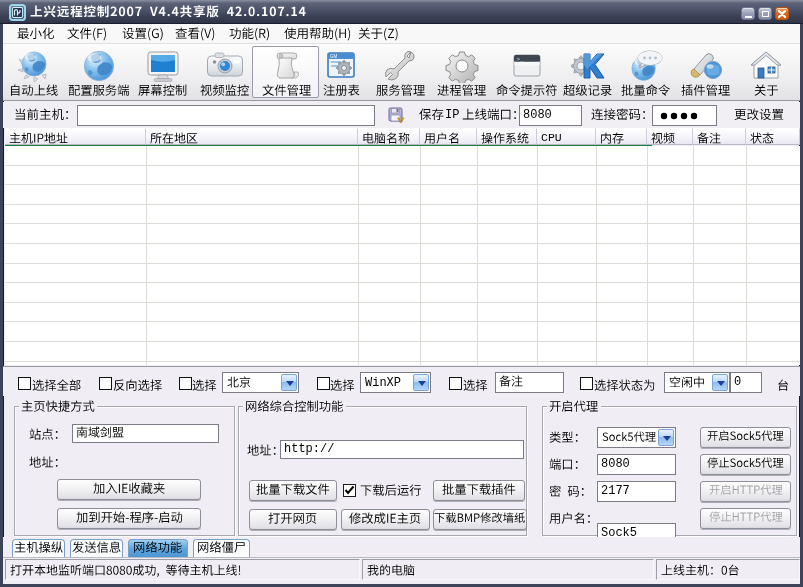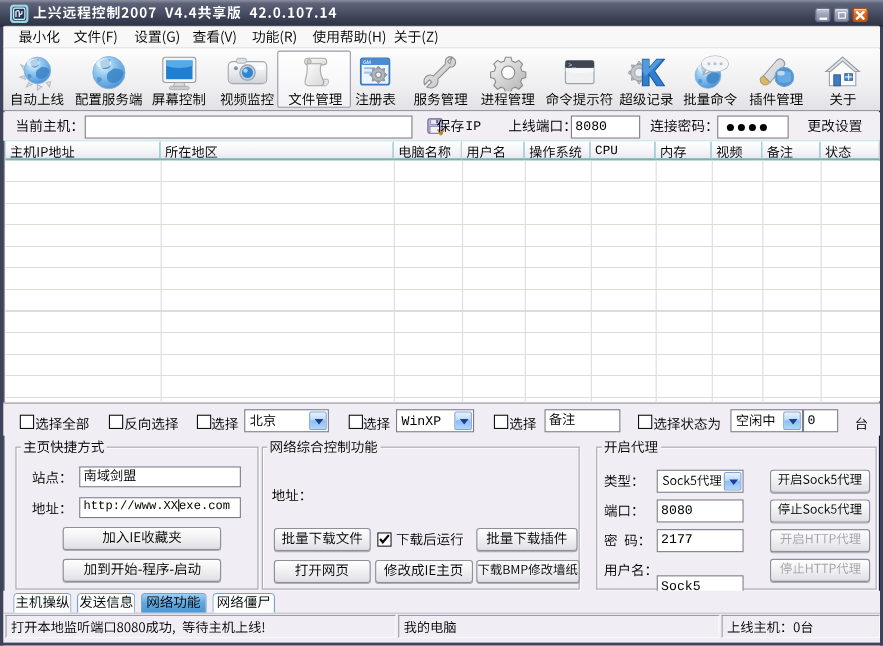--- a/index.html
+++ b/index.html
@@ -13,21 +13,21 @@
  border-bottom:1px solid #1a1e30}
 .mb{position:absolute;left:0;top:24px;width:797px;height:20px;background:#f8f8f8;border-bottom:1px solid #e0e0e0}
 .mi{position:absolute;top:3px}
 .tool{position:absolute;left:0;top:44px;width:797px;height:57px;
  background:linear-gradient(#fcfcfc,#efeff1 60%,#e2e2e6);border-bottom:1px solid #98989e}
 .ti{position:absolute;top:3px;height:51px;text-align:center}
 .ti .lab{position:absolute;bottom:-1px;left:0;right:0;display:flex;justify-content:center}
 .ti .ic{position:absolute;top:2px;left:50%;transform:translateX(-50%)}
 .hb{position:absolute;left:0;top:102px;width:797px;height:26px;background:#f1eff4}
 .inp{position:absolute;background:#fff;border:1px solid #7c7c86;font-family:"Liberation Mono",monospace;font-size:12px;line-height:17px;padding-left:3px;color:#000}
-.lvh{position:absolute;left:2px;top:128px;width:795px;height:18px;background:#14b8a6}
+.lvh{position:absolute;left:2px;top:128px;width:647px;height:18px;background:#15803d}
 .hc{position:absolute;top:0;height:17px;background:linear-gradient(#ffffff,#f4f3f8 60%,#e9e8f0);border-right:1px solid #cdccd8;border-bottom:1px solid #b9b8c6;border-top:1px solid #fff}
 .hc svg{margin:3px 0 0 4px}
 .lvb{position:absolute;left:2px;top:146px;width:795px;height:219px;background:#fff;
  background-image:repeating-linear-gradient(to bottom,transparent 0,transparent 18.6px,#dddcd6 18.6px,#dddcd6 19.6px);}
 .fr{position:absolute;left:0;top:366px;width:797px;height:30px;background:#f0eef4;border-top:1px solid #9a9aa4}
 .cb{position:absolute;top:10px;width:13px;height:13px;background:#fff;border:1.5px solid #111}
 .fl{position:absolute;top:12px}
 .grp{position:absolute;border:1px solid #a7a7ae;box-shadow:1px 1px 0 #fdfdfd, inset 1px 1px 0 #fdfdfd}
 .gt{position:absolute;top:-7px;left:4px;background:#f0eef4;padding:0 2px}
 .btn{position:absolute;background:linear-gradient(#fefefe,#f2f2f4 45%,#e3e3e8 90%,#d8d8de);
@@ -404,21 +404,21 @@
         </svg>
       </div>
 <div class="inp" style="left:74px;top:3px;width:298px;height:21px"></div>
 <svg class="abs" style="left:385px;top:5px" width="17" height="17" viewBox="0 0 17 17">
 <rect x="1" y="1" width="13" height="13" rx="1.5" fill="#b8b4d8" stroke="#6a6694"></rect>
 <rect x="3.5" y="1.5" width="8" height="4.5" fill="#e8e8f2" stroke="#8a86b0" stroke-width="0.7"></rect>
 <rect x="8.5" y="2" width="2" height="3.2" fill="#6a6694"></rect>
 <rect x="3" y="8" width="9" height="6" fill="#f2f2f8" stroke="#8a86b0" stroke-width="0.7"></rect>
 <path d="M10 8 v4 h2.5 v-4 h2 l-3.2 5 l-3.2 -5 Z" fill="#f4c430" stroke="#b8860b" stroke-width="0.8" transform="translate(1.5,3)"></path>
 </svg>
-<div class="abs" style="left:394px;top:6px;display:flex">
+<div class="abs" style="left:416px;top:6px;display:flex">
         <svg width="26" height="15.5" viewBox="0 0 26 15.5" style="overflow:visible">
           <path transform="translate(0,11.0)" fill="#000" d="M5.5 -9.1H10.4V-6.7H5.5ZM4.7 -9.9V-6H7.5V-4.3H3.8V-3.6H7C6.1 -2.2 4.8 -0.9 3.5 -0.2C3.6 -0.1 3.9 0.2 4 0.4C5.3 -0.3 6.6 -1.6 7.5 -3.1V1H8.3V-3.1C9.2 -1.7 10.5 -0.3 11.7 0.4C11.8 0.2 12.1 -0.1 12.2 -0.2C11 -0.9 9.7 -2.2 8.9 -3.6H11.9V-4.3H8.3V-6H11.2V-9.9ZM3.5 -10.4C2.8 -8.5 1.6 -6.7 0.3 -5.5C0.5 -5.2 0.7 -4.8 0.8 -4.6C1.3 -5.1 1.7 -5.7 2.2 -6.3V1H3V-7.6C3.5 -8.4 3.9 -9.3 4.3 -10.2Z M20.2 -4.4V-3.3H16.7V-2.5H20.2V-0.1C20.2 0.1 20.1 0.2 19.9 0.2C19.7 0.2 18.9 0.2 18.1 0.2C18.2 0.4 18.3 0.7 18.4 1C19.4 1 20.1 1 20.5 0.9C20.9 0.7 21 0.5 21 -0.1V-2.5H24.5V-3.3H21V-4.1C22 -4.7 23 -5.4 23.6 -6.2L23.1 -6.6L22.9 -6.6H17.7V-5.8H22.2C21.6 -5.3 20.9 -4.7 20.2 -4.4ZM17.4 -10.5C17.2 -9.9 17 -9.4 16.8 -8.8H13.3V-8H16.5C15.7 -6.3 14.5 -4.6 12.9 -3.5C13.1 -3.3 13.3 -3 13.3 -2.8C13.9 -3.2 14.4 -3.6 14.9 -4.1V1H15.7V-5.2C16.4 -6.1 16.9 -7 17.4 -8H24.2V-8.8H17.7C17.9 -9.3 18.1 -9.8 18.2 -10.3Z"></path>
         </svg>
         <span style="font-family:Liberation Mono;font-size:12px;line-height:14px">IP</span>
       </div>
 <div class="abs" style="left:459px;top:6px">
         <svg width="63" height="15.5" viewBox="0 0 63 15.5" style="overflow:visible">
           <path transform="translate(0,11.0)" fill="#000" d="M5.4 -10.3V-0.5H0.7V0.4H11.9V-0.5H6.3V-5.5H11V-6.4H6.3V-10.3Z M13.2 -0.6 13.4 0.2C14.5 -0.2 16 -0.6 17.4 -1L17.3 -1.7C15.8 -1.3 14.2 -0.9 13.2 -0.6ZM21.3 -9.8C22 -9.5 22.7 -9 23.1 -8.6L23.6 -9.2C23.2 -9.5 22.4 -10 21.8 -10.2ZM13.4 -5.3C13.6 -5.4 13.9 -5.5 15.4 -5.7C14.9 -4.8 14.4 -4.2 14.1 -3.9C13.8 -3.5 13.5 -3.1 13.2 -3.1C13.3 -2.9 13.4 -2.5 13.5 -2.3C13.7 -2.5 14.1 -2.6 17.3 -3.2C17.2 -3.4 17.2 -3.7 17.3 -3.9L14.7 -3.4C15.7 -4.6 16.6 -6 17.4 -7.4L16.8 -7.8C16.5 -7.4 16.2 -6.9 15.9 -6.4L14.3 -6.3C15 -7.3 15.8 -8.7 16.3 -10.1L15.5 -10.4C15 -8.9 14.1 -7.3 13.8 -6.9C13.6 -6.5 13.3 -6.2 13.1 -6.1C13.2 -5.9 13.3 -5.5 13.4 -5.3ZM23.6 -4.4C23.1 -3.5 22.4 -2.8 21.6 -2.1C21.3 -2.8 21.1 -3.7 21 -4.6L24.3 -5.2L24.1 -6L20.9 -5.4C20.9 -5.9 20.8 -6.5 20.8 -7.1L23.9 -7.6L23.8 -8.3L20.7 -7.9C20.7 -8.7 20.7 -9.6 20.7 -10.5H19.8C19.8 -9.6 19.9 -8.6 19.9 -7.8L17.9 -7.5L18.1 -6.7L19.9 -7C20 -6.4 20.1 -5.8 20.1 -5.2L17.7 -4.8L17.8 -4L20.2 -4.5C20.4 -3.4 20.6 -2.4 20.9 -1.6C19.8 -0.9 18.6 -0.4 17.3 0.1C17.5 0.2 17.7 0.5 17.8 0.8C19 0.3 20.1 -0.2 21.1 -0.9C21.7 0.3 22.3 0.9 23.2 0.9C24.1 0.9 24.4 0.5 24.5 -0.9C24.3 -0.9 24.1 -1.1 23.9 -1.3C23.8 -0.2 23.7 0.1 23.3 0.1C22.7 0.1 22.2 -0.4 21.8 -1.4C22.9 -2.1 23.7 -3 24.4 -4Z M25.6 -8.1V-7.3H29.9V-8.1ZM26.1 -6.6C26.4 -5.2 26.6 -3.3 26.6 -2L27.3 -2.1C27.3 -3.4 27 -5.2 26.7 -6.7ZM26.9 -10.1C27.2 -9.6 27.6 -8.8 27.8 -8.2L28.5 -8.5C28.4 -9 28 -9.8 27.6 -10.4ZM30.1 -4V1H30.9V-3.2H32.1V0.9H32.7V-3.2H34V0.8H34.7V-3.2H35.9V0.2C35.9 0.3 35.9 0.3 35.8 0.3C35.7 0.3 35.3 0.3 35 0.3C35.1 0.5 35.2 0.8 35.2 1C35.8 1 36.1 1 36.4 0.9C36.6 0.8 36.7 0.6 36.7 0.2V-4H33.4L33.8 -5.2H37V-6H29.7V-5.2H32.8C32.8 -4.8 32.7 -4.4 32.6 -4ZM30.3 -9.9V-6.9H36.5V-9.9H35.7V-7.7H33.7V-10.5H32.9V-7.7H31.1V-9.9ZM28.7 -6.8C28.5 -5.3 28.2 -3 27.9 -1.7C27 -1.5 26.2 -1.3 25.6 -1.1L25.8 -0.3C26.9 -0.6 28.5 -1 29.9 -1.4L29.9 -2.1L28.6 -1.8C28.9 -3.2 29.2 -5.2 29.4 -6.7Z M39.1 -9.2V0.7H40V-0.4H47.5V0.6H48.4V-9.2ZM40 -1.3V-8.3H47.5V-1.3Z M53.1 -6.1C53.6 -6.1 54 -6.5 54 -7C54 -7.6 53.6 -7.9 53.1 -7.9C52.6 -7.9 52.2 -7.6 52.2 -7C52.2 -6.5 52.6 -6.1 53.1 -6.1ZM53.1 0C53.6 0 54 -0.3 54 -0.9C54 -1.4 53.6 -1.8 53.1 -1.8C52.6 -1.8 52.2 -1.4 52.2 -0.9C52.2 -0.3 52.6 0 53.1 0Z"></path>
         </svg>
       </div>
@@ -588,21 +588,20 @@
 <div class="inp" style="left:57px;top:17px;width:147px;height:19px;padding-top:1px">
         <svg width="49" height="15" viewBox="0 0 49 15" style="overflow:visible">
           <path transform="translate(0,10.6)" fill="#000" d="M3.8 -5.6C4.1 -5.1 4.4 -4.5 4.5 -4.1L5.2 -4.3C5.1 -4.7 4.8 -5.3 4.4 -5.8ZM5.5 -10.1V-8.8H0.7V-8.1H5.5V-6.7H1.4V0.9H2.2V-6H9.8V-0C9.8 0.2 9.7 0.2 9.5 0.2C9.3 0.2 8.6 0.3 7.8 0.2C7.9 0.4 8 0.7 8.1 0.9C9.1 0.9 9.7 0.9 10.1 0.8C10.5 0.7 10.6 0.5 10.6 -0V-6.7H6.4V-8.1H11.3V-8.8H6.4V-10.1ZM7.5 -5.8C7.3 -5.3 7 -4.6 6.7 -4.1H3.2V-3.4H5.6V-2.1H2.9V-1.4H5.6V0.7H6.3V-1.4H9.1V-2.1H6.3V-3.4H8.9V-4.1H7.4C7.7 -4.5 8 -5.1 8.2 -5.6Z M15.5 -1.2 15.7 -0.4C16.9 -0.7 18.4 -1.2 19.9 -1.6L19.8 -2.3C18.2 -1.9 16.6 -1.4 15.5 -1.2ZM21.3 -9.6C21.8 -9.2 22.4 -8.7 22.8 -8.3L23.2 -8.8C22.9 -9.1 22.3 -9.7 21.7 -10ZM16.9 -5.7H18.6V-3.5H16.9ZM16.3 -6.3V-2.9H19.3V-6.3ZM12.4 -1.5 12.8 -0.7C13.7 -1.2 14.9 -1.7 16 -2.3L15.8 -3L14.6 -2.5V-6.4H15.7V-7.1H14.6V-9.9H13.8V-7.1H12.5V-6.4H13.8V-2.1C13.3 -1.9 12.8 -1.7 12.4 -1.5ZM22.4 -6.3C22.1 -5.1 21.7 -4.1 21.2 -3.1C21 -4.3 20.8 -5.8 20.8 -7.5H23.4V-8.3H20.8L20.7 -10.1H20L20 -8.3H15.9V-7.5H20C20.1 -5.4 20.3 -3.6 20.5 -2.1C19.9 -1.2 19 -0.3 18 0.3C18.2 0.4 18.5 0.7 18.6 0.8C19.5 0.3 20.1 -0.4 20.8 -1.2C21.1 0.1 21.7 0.9 22.4 0.9C23.1 0.9 23.4 0.4 23.5 -1.2C23.3 -1.3 23.1 -1.4 22.9 -1.6C22.8 -0.3 22.7 0.2 22.5 0.2C22 0.2 21.6 -0.6 21.3 -2C22.1 -3.2 22.7 -4.6 23.1 -6.2Z M32.1 -8.6V-2H32.9V-8.6ZM34.3 -9.8V-0.1C34.3 0.1 34.2 0.2 34 0.2C33.8 0.2 33.1 0.2 32.2 0.2C32.4 0.4 32.5 0.7 32.5 0.9C33.6 0.9 34.2 0.9 34.5 0.8C34.9 0.6 35 0.4 35 -0.1V-9.8ZM26.1 -6.4V-5.7H30.1V-6.4ZM25.2 -4.2C25.6 -3.4 25.9 -2.3 26 -1.6L26.7 -1.8C26.5 -2.5 26.2 -3.6 25.8 -4.5ZM27.3 -4.7C27.6 -3.9 27.8 -2.7 27.9 -2L28.6 -2.2C28.5 -2.9 28.2 -4 28 -4.9ZM30.1 -4.9C29.7 -3.7 29.1 -2 28.6 -0.9L24.9 -0.3L25.2 0.4C26.7 0.2 29 -0.3 31.1 -0.7L31.1 -1.4L29.4 -1.1C29.9 -2.1 30.4 -3.5 30.8 -4.7ZM27.9 -10.2C27.1 -8.6 25.7 -7.1 24.3 -6.2C24.5 -6 24.7 -5.6 24.7 -5.4C25.9 -6.3 27.1 -7.5 27.9 -8.9C29.1 -8 30.4 -6.7 31 -6L31.5 -6.6C30.8 -7.3 29.4 -8.6 28.3 -9.5L28.5 -9.9Z M42.2 -9.7V-7.2C42.2 -6.1 42.1 -4.8 40.8 -3.9C41 -3.8 41.3 -3.5 41.4 -3.3C42.2 -3.9 42.6 -4.7 42.8 -5.5H45.9V-4.4C45.9 -4.2 45.9 -4.2 45.7 -4.2C45.5 -4.2 45 -4.2 44.3 -4.2C44.4 -4 44.6 -3.7 44.6 -3.5C45.4 -3.5 46 -3.5 46.3 -3.6C46.6 -3.7 46.7 -4 46.7 -4.4V-9.7ZM43 -9H45.9V-7.9H43ZM43 -7.3H45.9V-6.1H42.9C43 -6.5 43 -6.8 43 -7.2ZM38 -6.8H40.3V-5.5H38ZM38 -7.5V-8.8H40.3V-7.5ZM37.2 -9.5V-4.2H38V-4.8H41V-9.5ZM37.9 -3.1V-0.1H36.5V0.6H47.4V-0.1H46.1V-3.1ZM38.7 -0.1V-2.4H40.4V-0.1ZM41.1 -0.1V-2.4H42.8V-0.1ZM43.6 -0.1V-2.4H45.3V-0.1Z"></path>
         </svg>
       </div>
 <div class="abs" style="left:14px;top:49px">
         <svg width="37" height="15.3" viewBox="0 0 37 15.3" style="overflow:visible">
           <path transform="translate(0,10.8)" fill="#000" d="M5.3 -9.2V-5.8L3.9 -5.2L4.3 -4.5L5.3 -4.9V-0.9C5.3 0.4 5.7 0.7 7.1 0.7C7.4 0.7 9.8 0.7 10.2 0.7C11.4 0.7 11.7 0.1 11.8 -1.5C11.6 -1.6 11.3 -1.7 11.1 -1.9C11 -0.4 10.9 -0.1 10.1 -0.1C9.6 -0.1 7.5 -0.1 7.1 -0.1C6.2 -0.1 6.1 -0.2 6.1 -0.9V-5.3L7.9 -6V-1.8H8.6V-6.3L10.5 -7.1C10.5 -5.1 10.4 -3.7 10.4 -3.3C10.3 -3.1 10.2 -3 10 -3C9.9 -3 9.4 -3 9.1 -3C9.2 -2.8 9.3 -2.5 9.3 -2.3C9.7 -2.3 10.1 -2.3 10.5 -2.4C10.8 -2.4 11.1 -2.7 11.1 -3.1C11.2 -3.6 11.3 -5.5 11.3 -7.8L11.3 -8L10.7 -8.2L10.6 -8.1L10.4 -7.9L8.6 -7.2V-10.3H7.9V-6.9L6.1 -6.1V-9.2ZM0.4 -1.9 0.8 -1C1.8 -1.5 3.2 -2.1 4.6 -2.7L4.4 -3.5L2.9 -2.9V-6.5H4.4V-7.3H2.9V-10.2H2.1V-7.3H0.5V-6.5H2.1V-2.5C1.5 -2.3 0.9 -2 0.4 -1.9Z M17.7 -7.6V-0.3H16.1V0.5H24.1V-0.3H21.2V-5.2H23.9V-6H21.2V-10.2H20.4V-0.3H18.5V-7.6ZM12.7 -1.9 13.1 -1.1C14.2 -1.6 15.7 -2.3 17.1 -2.9L17 -3.6L15.4 -3V-6.5H17V-7.3H15.4V-10.2H14.6V-7.3H12.9V-6.5H14.6V-2.6C13.9 -2.4 13.3 -2.1 12.7 -1.9Z M27.7 -6C28.1 -6 28.6 -6.3 28.6 -6.9C28.6 -7.4 28.1 -7.8 27.7 -7.8C27.2 -7.8 26.8 -7.4 26.8 -6.9C26.8 -6.3 27.2 -6 27.7 -6ZM27.7 0C28.1 0 28.6 -0.3 28.6 -0.8C28.6 -1.4 28.1 -1.7 27.7 -1.7C27.2 -1.7 26.8 -1.4 26.8 -0.8C26.8 -0.3 27.2 0 27.7 0Z"></path>
         </svg>
       </div>
-<div class="inp" style="left:57px;top:45px;width:147px;height:19px;line-height:16px;font-size:11px">http://www.XX<span style="display:inline-block;width:1px;height:11px;background:#000;vertical-align:-2px"></span>exe.com</div>
 <div class="btn" style="left:42px;top:72px;width:144px;height:21px">
         <svg width="73" height="15.3" viewBox="0 0 73 15.3" style="overflow:visible">
           <path transform="translate(0,10.8)" fill="#000" d="M7.1 -8.8V0.8H7.9V-0.1H10.4V0.7H11.2V-8.8ZM7.9 -0.9V-8H10.4V-0.9ZM2.5 -10.1 2.4 -8H0.7V-7.2H2.4C2.3 -4 2 -1.2 0.4 0.4C0.6 0.5 0.9 0.8 1 1C2.7 -0.8 3.1 -3.8 3.2 -7.2H5.2C5.1 -2.3 5 -0.6 4.7 -0.2C4.6 -0.1 4.5 -0 4.3 -0C4.1 -0 3.5 -0 3 -0.1C3.1 0.1 3.2 0.5 3.2 0.7C3.7 0.8 4.3 0.8 4.6 0.7C5 0.7 5.2 0.6 5.4 0.3C5.8 -0.2 5.9 -2 6 -7.5C6 -7.6 6 -8 6 -8H3.2L3.3 -10.1Z M16 -9.3C16.8 -8.7 17.4 -8 18 -7.3C17.2 -3.7 15.6 -1.2 12.8 0.2C13.1 0.4 13.4 0.7 13.6 0.9C16.1 -0.6 17.7 -2.9 18.6 -6.2C20 -3.7 20.8 -0.8 23.7 0.8C23.8 0.6 24 0.1 24.1 -0.1C20 -2.5 20.4 -7.2 16.5 -10Z M25.9 0H26.9V-9H25.9Z M29.4 0H34.6V-0.9H30.4V-4.3H33.9V-5.2H30.4V-8.1H34.5V-9H29.4Z M42.5 -7.1H45.3C45 -5.5 44.6 -4.1 43.9 -3C43.3 -4.1 42.8 -5.5 42.4 -7ZM42.4 -10.3C42.1 -8.2 41.4 -6.1 40.3 -4.9C40.5 -4.7 40.8 -4.4 40.9 -4.2C41.3 -4.7 41.7 -5.3 42 -5.9C42.3 -4.6 42.9 -3.3 43.5 -2.2C42.8 -1.2 41.8 -0.3 40.5 0.3C40.7 0.5 41 0.8 41.1 1C42.3 0.3 43.2 -0.5 44 -1.5C44.7 -0.5 45.5 0.3 46.6 0.9C46.7 0.7 47 0.4 47.1 0.2C46.1 -0.3 45.2 -1.1 44.4 -2.2C45.2 -3.5 45.7 -5.1 46.1 -7.1H47V-7.9H42.7C42.9 -8.6 43.1 -9.4 43.3 -10.2ZM36.4 -1.3C36.7 -1.5 37 -1.6 39.3 -2.5V1H40.1V-10.1H39.3V-3.3L37.3 -2.6V-8.9H36.5V-2.9C36.5 -2.4 36.3 -2.2 36.1 -2C36.2 -1.9 36.4 -1.5 36.4 -1.3Z M57.9 -5.8C57.7 -4.7 57.4 -3.7 56.9 -2.8C56.8 -3.8 56.6 -5.1 56.5 -6.6H59.3V-7.3H58.5L58.8 -7.6C58.6 -7.9 58 -8.3 57.6 -8.6L57.1 -8.2C57.5 -7.9 57.9 -7.6 58.1 -7.3H56.5L56.5 -8.2H56.1V-8.7H59.2V-9.4H56.1V-10.3H55.3V-9.4H52.1V-10.3H51.3V-9.4H48.4V-8.7H51.3V-7.8H52.1V-8.7H55.3V-7.8H55.8L55.8 -7.3H50.4V-5.1H49.4V-7.3H48.7V-4H49.4V-4.5H50.4V-4V-3.4H48.1V-2.7H48.8V-2.1C48.8 -1.3 48.7 -0.2 48.1 0.6C48.2 0.7 48.5 0.8 48.6 1C49.3 0.1 49.5 -1.2 49.5 -2.1V-2.7H50.4C50.3 -1.5 50.2 -0.3 49.6 0.6C49.8 0.7 50.1 0.9 50.3 1C51 -0.4 51.2 -2.5 51.2 -4V-6.6H55.8C55.9 -4.6 56.1 -3 56.4 -1.8C56.2 -1.4 55.9 -1 55.6 -0.7V-1.1H54.2V-2H55.5V-4.3H54.2V-5.2H55.5V-5.8H51.8V0.3H52.5V-0.5H55.4C55.1 -0.1 54.7 0.2 54.3 0.5C54.5 0.6 54.8 0.8 54.9 1C55.6 0.5 56.2 -0.1 56.7 -0.9C57.1 0.4 57.7 1 58.4 1C59.1 1 59.3 0.7 59.5 -0.9C59.3 -1 59 -1.2 58.9 -1.3C58.8 -0.1 58.7 0.2 58.4 0.2C58 0.2 57.5 -0.4 57.2 -1.7C57.8 -2.8 58.3 -4.1 58.6 -5.7ZM53.5 -1.1H52.5V-2H53.5ZM53.5 -4.3H52.5V-5.2H53.5ZM52.5 -3.7H54.9V-2.6H52.5Z M62.1 -7.1C62.6 -6.3 63 -5.3 63.2 -4.7L64 -4.9C63.8 -5.6 63.3 -6.5 62.9 -7.3ZM69 -7.3C68.7 -6.6 68.1 -5.5 67.6 -4.9L68.3 -4.6C68.8 -5.3 69.4 -6.2 69.8 -7.1ZM65.7 -10.3V-8.5H61V-7.7H65.7C65.6 -6.5 65.6 -5.4 65.4 -4.5H60.7V-3.6H65.2C64.6 -1.8 63.3 -0.5 60.5 0.3C60.7 0.4 60.9 0.8 61 1C64 0.1 65.4 -1.4 66 -3.5C67 -1.3 68.6 0.2 71.1 0.9C71.2 0.7 71.4 0.3 71.6 0.2C69.3 -0.4 67.7 -1.7 66.8 -3.6H71.5V-4.5H66.2C66.4 -5.4 66.5 -6.5 66.5 -7.7H71.1V-8.5H66.5L66.6 -10.3Z"></path>
         </svg>
       </div>
 <div class="btn" style="left:42px;top:101px;width:144px;height:21px">
         <svg width="107" height="15.3" viewBox="0 0 107 15.3" style="overflow:visible">
           <path transform="translate(0,10.8)" fill="#000" d="M7.1 -8.8V0.8H7.9V-0.1H10.4V0.7H11.2V-8.8ZM7.9 -0.9V-8H10.4V-0.9ZM2.5 -10.1 2.4 -8H0.7V-7.2H2.4C2.3 -4 2 -1.2 0.4 0.4C0.6 0.5 0.9 0.8 1 1C2.7 -0.8 3.1 -3.8 3.2 -7.2H5.2C5.1 -2.3 5 -0.6 4.7 -0.2C4.6 -0.1 4.5 -0 4.3 -0C4.1 -0 3.5 -0 3 -0.1C3.1 0.1 3.2 0.5 3.2 0.7C3.7 0.8 4.3 0.8 4.6 0.7C5 0.7 5.2 0.6 5.4 0.3C5.8 -0.2 5.9 -2 6 -7.5C6 -7.6 6 -8 6 -8H3.2L3.3 -10.1Z M20.2 -9.3V-1.8H21V-9.3ZM22.7 -10.1V-0.4C22.7 -0.2 22.6 -0.1 22.4 -0.1C22.2 -0.1 21.5 -0.1 20.8 -0.1C20.9 0.1 21.1 0.5 21.1 0.7C22 0.7 22.6 0.7 23 0.5C23.3 0.4 23.5 0.1 23.5 -0.4V-10.1ZM13.1 -0.5 13.3 0.3C14.9 0 17.2 -0.5 19.4 -0.9L19.4 -1.6L16.8 -1.1V-3.1H19.3V-3.9H16.8V-5.2H16V-3.9H13.5V-3.1H16V-1C14.9 -0.8 13.9 -0.6 13.1 -0.5ZM13.8 -5.4C14 -5.6 14.5 -5.6 18.4 -6C18.6 -5.7 18.8 -5.4 18.9 -5.2L19.5 -5.6C19.1 -6.3 18.3 -7.4 17.6 -8.3L17 -7.9C17.3 -7.5 17.7 -7.1 18 -6.6L14.7 -6.3C15.2 -7 15.7 -7.9 16.1 -8.7H19.5V-9.5H13.2V-8.7H15.2C14.8 -7.8 14.3 -7 14.1 -6.8C13.9 -6.5 13.7 -6.3 13.5 -6.2C13.6 -6 13.7 -5.6 13.8 -5.4Z M32.6 -8.7V-5.1H29.1L29.1 -5.7V-8.7ZM25.3 -5.1V-4.3H28.2C28 -2.6 27.4 -0.9 25.3 0.4C25.5 0.5 25.8 0.8 25.9 1C28.2 -0.4 28.9 -2.4 29 -4.3H32.6V1H33.5V-4.3H36.3V-5.1H33.5V-8.7H35.9V-9.5H25.7V-8.7H28.2V-5.7L28.2 -5.1Z M42.6 -4V1H43.4V0.4H47.2V0.9H48V-4ZM43.4 -0.3V-3.3H47.2V-0.3ZM42.2 -5.1C42.5 -5.2 43 -5.2 47.7 -5.6C47.8 -5.3 48 -5 48.1 -4.7L48.8 -5.1C48.4 -6 47.5 -7.5 46.7 -8.5L46.1 -8.2C46.5 -7.6 46.9 -7 47.3 -6.3L43.2 -6.1C44 -7.2 44.9 -8.6 45.5 -10.1L44.7 -10.3C44.1 -8.8 43 -7.1 42.7 -6.7C42.4 -6.2 42.1 -5.9 41.9 -5.9C42 -5.6 42.1 -5.2 42.2 -5.1ZM39.4 -7H40.9C40.7 -5.4 40.4 -4 40 -2.9C39.5 -3.2 39.1 -3.6 38.6 -3.9C38.9 -4.8 39.1 -5.9 39.4 -7ZM37.7 -3.6C38.4 -3.2 39 -2.7 39.6 -2.1C39.1 -1 38.3 -0.2 37.4 0.3C37.6 0.4 37.8 0.7 37.9 0.9C38.9 0.4 39.6 -0.5 40.2 -1.6C40.7 -1.1 41.2 -0.7 41.4 -0.3L41.9 -0.9C41.6 -1.4 41.1 -1.9 40.6 -2.3C41.2 -3.7 41.5 -5.5 41.7 -7.7L41.2 -7.8L41.1 -7.8H39.5C39.7 -8.6 39.8 -9.5 39.9 -10.2L39.2 -10.3C39.1 -9.5 38.9 -8.6 38.8 -7.8H37.4V-7H38.6C38.4 -5.7 38 -4.5 37.7 -3.6Z M49.8 -3H52.9V-3.8H49.8Z M59.9 -9.1H63.7V-6.7H59.9ZM59.1 -9.8V-6H64.5V-9.8ZM58.9 -2.5V-1.8H61.4V-0.1H58.1V0.6H65.3V-0.1H62.2V-1.8H64.7V-2.5H62.2V-4.1H65V-4.8H58.6V-4.1H61.4V-2.5ZM57.9 -10.1C57 -9.7 55.4 -9.4 54 -9.1C54.1 -8.9 54.2 -8.7 54.2 -8.5C54.8 -8.6 55.5 -8.7 56.1 -8.8V-6.8H54V-6.1H56C55.5 -4.6 54.6 -3 53.8 -2.1C53.9 -1.9 54.1 -1.6 54.2 -1.3C54.9 -2.1 55.6 -3.4 56.1 -4.7V0.9H56.9V-4.4C57.3 -3.9 57.9 -3.2 58.1 -2.9L58.6 -3.5C58.4 -3.8 57.3 -4.9 56.9 -5.2V-6.1H58.5V-6.8H56.9V-9C57.5 -9.2 58 -9.3 58.5 -9.5Z M70.3 -5.4C71.1 -5.1 72.2 -4.6 73 -4.1H68.5V-3.4H72.4V-0C72.4 0.1 72.4 0.2 72.1 0.2C71.9 0.2 71.1 0.2 70.1 0.2C70.2 0.4 70.4 0.7 70.4 1C71.5 1 72.3 1 72.7 0.8C73.1 0.7 73.2 0.5 73.2 -0V-3.4H76.1C75.6 -2.8 75.1 -2.2 74.7 -1.8L75.3 -1.5C76 -2.1 76.7 -3.1 77.4 -3.9L76.8 -4.2L76.6 -4.1H74.3L74.4 -4.2C74.1 -4.4 73.7 -4.6 73.4 -4.8C74.4 -5.3 75.5 -6.1 76.2 -6.9L75.7 -7.3L75.5 -7.2H69.2V-6.5H74.7C74.1 -6 73.3 -5.5 72.6 -5.1C72 -5.4 71.3 -5.7 70.8 -5.9ZM71.5 -10.1C71.7 -9.8 72 -9.3 72.1 -8.9H67.2V-5.5C67.2 -3.7 67.1 -1.2 66.1 0.5C66.3 0.6 66.7 0.8 66.8 1C67.9 -0.9 68 -3.6 68 -5.5V-8.1H77.4V-8.9H73.1C72.9 -9.3 72.6 -9.9 72.3 -10.4Z M78.6 -3H81.7V-3.8H78.6Z M85.6 -3.8V0.9H86.4V0.1H92.2V0.9H93.1V-3.8ZM86.4 -0.7V-3H92.2V-0.7ZM87.6 -10.1C87.9 -9.6 88.3 -9 88.4 -8.5H84.1V-5.6C84.1 -3.8 84 -1.3 82.7 0.4C82.9 0.5 83.2 0.8 83.4 1C84.7 -0.8 84.9 -3.3 85 -5.2H92.9V-8.5H88.8L89.3 -8.7C89.1 -9.1 88.8 -9.8 88.4 -10.3ZM85 -7.8H92.1V-6H85Z M95.7 -9.3V-8.5H100.4V-9.3ZM102.6 -10.1C102.6 -9.2 102.6 -8.3 102.6 -7.4H100.8V-6.7H102.6C102.4 -3.8 101.9 -1.2 100.2 0.4C100.4 0.5 100.7 0.8 100.9 0.9C102.7 -0.8 103.2 -3.6 103.4 -6.7H105.3C105.2 -2.2 105 -0.5 104.7 -0.1C104.6 -0 104.4 0 104.2 0C103.9 0 103.3 0 102.5 -0C102.7 0.2 102.8 0.5 102.8 0.8C103.5 0.8 104.1 0.8 104.5 0.8C104.9 0.8 105.2 0.7 105.4 0.3C105.8 -0.2 106 -1.9 106.1 -7C106.1 -7.1 106.1 -7.4 106.1 -7.4H103.4C103.4 -8.3 103.5 -9.2 103.5 -10.1ZM95.6 -0.6C95.9 -0.8 96.3 -0.9 99.8 -1.6L100.1 -0.8L100.8 -1C100.6 -1.9 100 -3.4 99.5 -4.5L98.8 -4.3C99.1 -3.7 99.4 -3 99.6 -2.3L96.5 -1.7C97 -2.8 97.5 -4.3 97.8 -5.6H100.6V-6.3H95.2V-5.6H96.9C96.6 -4.1 96.1 -2.6 95.9 -2.2C95.7 -1.8 95.6 -1.4 95.4 -1.4C95.5 -1.2 95.6 -0.8 95.6 -0.6Z"></path>
         </svg>
       </div>
@@ -611,20 +610,21 @@
       <div class="gt">
         <svg width="99" height="15.3" viewBox="0 0 99 15.3" style="overflow:visible">
           <path transform="translate(0,10.8)" fill="#000" d="M2.4 -6.7C3 -6 3.6 -5.2 4.1 -4.4C3.6 -3 3 -1.9 2.1 -1.1C2.3 -1 2.6 -0.7 2.7 -0.6C3.5 -1.4 4.1 -2.4 4.6 -3.6C5 -3 5.4 -2.4 5.6 -1.9L6.2 -2.5C5.9 -3 5.5 -3.7 4.9 -4.4C5.3 -5.4 5.6 -6.6 5.8 -7.8L5 -7.9C4.9 -6.9 4.7 -6 4.4 -5.2C3.9 -5.9 3.4 -6.5 2.9 -7.1ZM6 -6.7C6.5 -6 7.1 -5.1 7.7 -4.3C7.2 -3 6.5 -1.8 5.6 -1C5.8 -0.9 6.1 -0.6 6.2 -0.5C7 -1.3 7.7 -2.3 8.2 -3.5C8.6 -2.8 9 -2.1 9.2 -1.5L9.8 -2C9.5 -2.7 9.1 -3.5 8.5 -4.4C8.8 -5.4 9.1 -6.5 9.3 -7.8L8.5 -7.8C8.4 -6.9 8.2 -6 8 -5.2C7.5 -5.8 7 -6.5 6.5 -7.1ZM1.1 -9.6V0.9H1.9V-8.8H10.4V-0.2C10.4 0 10.3 0.1 10.1 0.1C9.9 0.1 9.1 0.1 8.2 0.1C8.4 0.3 8.5 0.7 8.6 0.9C9.7 0.9 10.3 0.9 10.7 0.8C11.1 0.7 11.2 0.4 11.2 -0.2V-9.6Z M12.8 -0.6 13 0.2C14.2 -0.1 15.7 -0.5 17.1 -1L17 -1.7C15.4 -1.3 13.9 -0.8 12.8 -0.6ZM13 -5.2C13.2 -5.3 13.5 -5.4 15.1 -5.6C14.5 -4.8 14 -4.1 13.8 -3.9C13.4 -3.4 13.1 -3.1 12.9 -3.1C12.9 -2.9 13.1 -2.4 13.1 -2.3C13.4 -2.4 13.8 -2.6 16.8 -3.3C16.8 -3.5 16.8 -3.8 16.8 -4L14.4 -3.5C15.4 -4.6 16.3 -5.9 17.1 -7.2L16.3 -7.7C16.1 -7.2 15.9 -6.8 15.6 -6.4L13.9 -6.2C14.7 -7.2 15.4 -8.6 16 -9.9L15.2 -10.3C14.7 -8.8 13.8 -7.2 13.5 -6.8C13.2 -6.4 13 -6.1 12.8 -6C12.9 -5.8 13 -5.4 13 -5.2ZM18.1 -3.6V0.8H18.9V0.2H22.5V0.8H23.3V-3.6ZM18.9 -0.5V-2.9H22.5V-0.5ZM22.5 -8.4C22.1 -7.6 21.4 -6.8 20.7 -6.2C20 -6.8 19.4 -7.5 19.1 -8.2L19.2 -8.4ZM19.3 -10.5C18.8 -9.1 17.9 -7.7 16.9 -6.8C17.1 -6.7 17.3 -6.4 17.5 -6.2C17.9 -6.6 18.3 -7 18.6 -7.5C19 -6.9 19.5 -6.3 20.1 -5.8C19.1 -5.1 18 -4.6 16.9 -4.3C17.1 -4.2 17.3 -3.8 17.3 -3.6C18.5 -4 19.6 -4.5 20.7 -5.3C21.6 -4.6 22.7 -4 23.8 -3.6C23.9 -3.9 24 -4.2 24.1 -4.4C23.1 -4.7 22.1 -5.1 21.3 -5.7C22.3 -6.6 23.1 -7.6 23.6 -8.8L23.1 -9.2L23 -9.1H19.6C19.8 -9.5 20 -9.9 20.1 -10.3Z M30.7 -6.6V-5.9H35.1V-6.6ZM30.7 -2.7C30.2 -1.9 29.5 -0.9 28.9 -0.3C29 -0.2 29.4 0.1 29.5 0.2C30.2 -0.5 30.9 -1.5 31.5 -2.5ZM34.2 -2.5C34.8 -1.6 35.4 -0.5 35.7 0.1L36.5 -0.2C36.2 -0.9 35.5 -2 34.9 -2.8ZM25.2 -0.6 25.3 0.2C26.4 -0.1 27.8 -0.5 29.2 -0.8L29.1 -1.5C27.6 -1.2 26.2 -0.8 25.2 -0.6ZM29.4 -4.3V-3.6H32.5V0C32.5 0.1 32.4 0.2 32.3 0.2C32.1 0.2 31.6 0.2 31 0.2C31.1 0.4 31.3 0.7 31.3 0.9C32.1 0.9 32.6 0.9 32.9 0.8C33.2 0.7 33.3 0.5 33.3 0V-3.6H36.2V-4.3ZM32 -10.1C32.3 -9.7 32.5 -9.2 32.7 -8.8H29.6V-6.8H30.4V-8H35.3V-6.8H36.1V-8.8H33.6C33.4 -9.2 33.1 -9.9 32.8 -10.4ZM25.4 -5.2C25.5 -5.3 25.8 -5.4 27.4 -5.6C26.9 -4.7 26.3 -4.1 26.1 -3.8C25.7 -3.4 25.5 -3 25.2 -3C25.3 -2.8 25.4 -2.4 25.4 -2.3C25.7 -2.4 26.1 -2.5 29 -3.1C29 -3.3 29 -3.6 29.1 -3.8L26.6 -3.3C27.6 -4.5 28.5 -5.9 29.3 -7.3L28.7 -7.7C28.4 -7.2 28.2 -6.7 27.9 -6.3L26.2 -6.1C26.9 -7.2 27.6 -8.6 28.1 -9.9L27.4 -10.3C26.9 -8.8 26.1 -7.2 25.8 -6.7C25.5 -6.3 25.3 -6 25.1 -6C25.2 -5.8 25.3 -5.4 25.4 -5.2Z M43.3 -10.3C42 -8.4 39.8 -6.8 37.4 -5.8C37.6 -5.7 37.9 -5.4 38 -5.1C38.7 -5.4 39.3 -5.8 40 -6.2V-5.5H46.2V-6.3H40.2C41.3 -7 42.3 -7.9 43.1 -8.8C44.6 -7.2 46.3 -6.2 48.2 -5.2C48.3 -5.5 48.6 -5.8 48.8 -6C46.8 -6.9 45 -7.9 43.6 -9.4L44 -10ZM39.3 -4V0.9H40.2V0.2H46.1V0.9H46.9V-4ZM40.2 -0.6V-3.2H46.1V-0.6Z M57.8 -6.9C58.6 -6.2 59.6 -5.1 60.1 -4.6L60.7 -5.1C60.1 -5.7 59.1 -6.6 58.3 -7.3ZM56.1 -7.3C55.5 -6.5 54.6 -5.6 53.8 -5C53.9 -4.9 54.2 -4.6 54.3 -4.4C55.2 -5.1 56.2 -6.1 56.9 -7ZM51.3 -10.3V-7.9H49.7V-7.1H51.3V-4.1L49.6 -3.6L49.8 -2.7L51.3 -3.3V-0.1C51.3 0.1 51.2 0.1 51.1 0.1C50.9 0.1 50.4 0.1 49.9 0.1C50 0.3 50.1 0.7 50.1 0.9C50.9 0.9 51.4 0.8 51.6 0.7C51.9 0.6 52 0.4 52 -0.1V-3.5L53.4 -4L53.3 -4.8L52 -4.4V-7.1H53.4V-7.9H52V-10.3ZM53.3 -0.2V0.6H61V-0.2H57.6V-3.4H60.2V-4.1H54.3V-3.4H56.8V-0.2ZM56.5 -10.1C56.7 -9.7 56.9 -9.2 57 -8.8H53.7V-6.7H54.5V-8.1H60.1V-6.8H60.9V-8.8H57.9C57.8 -9.2 57.5 -9.8 57.2 -10.3Z M69.9 -9.2V-2.4H70.7V-9.2ZM72.1 -10.2V-0.2C72.1 -0 72 0 71.8 0C71.6 0 70.9 0 70.2 0C70.3 0.3 70.4 0.7 70.4 0.9C71.4 0.9 72 0.9 72.4 0.8C72.7 0.6 72.9 0.3 72.9 -0.2V-10.2ZM63.3 -10C63 -8.8 62.6 -7.6 62.1 -6.8C62.3 -6.7 62.6 -6.5 62.8 -6.4C63 -6.8 63.2 -7.3 63.4 -7.7H65.1V-6.4H62.1V-5.6H65.1V-4.3H62.7V-0H63.4V-3.6H65.1V1H65.9V-3.6H67.7V-0.9C67.7 -0.8 67.7 -0.7 67.6 -0.7C67.4 -0.7 67 -0.7 66.4 -0.8C66.5 -0.5 66.6 -0.2 66.7 -0C67.4 -0 67.8 -0 68.1 -0.2C68.4 -0.3 68.5 -0.5 68.5 -0.9V-4.3H65.9V-5.6H68.9V-6.4H65.9V-7.7H68.5V-8.5H65.9V-10.3H65.1V-8.5H63.7C63.8 -8.9 64 -9.4 64.1 -9.9Z M74.3 -2.2 74.5 -1.3C75.8 -1.7 77.6 -2.2 79.2 -2.7L79.2 -3.5L77.1 -2.9V-8H79V-8.8H74.5V-8H76.3V-2.7C75.5 -2.5 74.8 -2.3 74.3 -2.2ZM81.2 -10.1C81.2 -9.2 81.2 -8.3 81.2 -7.5H79V-6.7H81.1C80.9 -3.7 80.2 -1.1 77.6 0.3C77.8 0.5 78.1 0.8 78.2 1C81 -0.6 81.7 -3.4 81.9 -6.7H84.5C84.4 -2.2 84.1 -0.5 83.8 -0.1C83.6 0 83.5 0.1 83.2 0.1C83 0.1 82.3 0.1 81.5 0C81.6 0.2 81.7 0.6 81.7 0.8C82.5 0.9 83.2 0.9 83.6 0.8C84 0.8 84.2 0.7 84.5 0.4C85 -0.2 85.1 -1.9 85.4 -7C85.4 -7.2 85.4 -7.5 85.4 -7.5H82C82 -8.3 82 -9.2 82 -10.1Z M90.9 -5.2V-4.1H88.1V-5.2ZM87.4 -5.9V0.9H88.1V-1.6H90.9V-0C90.9 0.1 90.8 0.2 90.7 0.2C90.5 0.2 90 0.2 89.4 0.2C89.5 0.4 89.6 0.7 89.6 0.9C90.4 0.9 91 0.9 91.3 0.8C91.6 0.7 91.7 0.4 91.7 -0V-5.9ZM88.1 -3.4H90.9V-2.3H88.1ZM96.7 -9.4C95.9 -9 94.8 -8.5 93.7 -8.2V-10.3H92.9V-6.2C92.9 -5.2 93.2 -4.9 94.3 -4.9C94.6 -4.9 96.2 -4.9 96.5 -4.9C97.5 -4.9 97.7 -5.3 97.8 -6.8C97.6 -6.9 97.2 -7 97.1 -7.1C97 -5.9 96.9 -5.7 96.4 -5.7C96.1 -5.7 94.6 -5.7 94.4 -5.7C93.8 -5.7 93.7 -5.8 93.7 -6.2V-7.5C94.9 -7.8 96.3 -8.3 97.2 -8.7ZM96.8 -3.9C96.1 -3.4 94.9 -2.9 93.7 -2.6V-4.6H92.9V-0.4C92.9 0.6 93.2 0.8 94.3 0.8C94.6 0.8 96.3 0.8 96.6 0.8C97.6 0.8 97.8 0.4 97.9 -1.2C97.7 -1.3 97.4 -1.4 97.2 -1.5C97.1 -0.1 97 0.1 96.5 0.1C96.1 0.1 94.7 0.1 94.4 0.1C93.8 0.1 93.7 0 93.7 -0.4V-1.9C95 -2.2 96.4 -2.7 97.4 -3.3ZM87.1 -6.9C87.4 -6.9 87.8 -7 91.2 -7.2C91.4 -7 91.5 -6.8 91.5 -6.6L92.2 -6.9C92 -7.7 91.3 -8.8 90.6 -9.6L89.9 -9.3C90.3 -8.9 90.6 -8.4 90.9 -7.9L88 -7.7C88.6 -8.4 89.1 -9.2 89.6 -10.1L88.7 -10.3C88.3 -9.4 87.6 -8.4 87.4 -8.1C87.2 -7.9 87 -7.7 86.8 -7.6C86.9 -7.4 87.1 -7 87.1 -6.9Z"></path>
         </svg>
       </div>
 <div class="abs" style="left:8px;top:37px">
         <svg width="37" height="15.3" viewBox="0 0 37 15.3" style="overflow:visible">
           <path transform="translate(0,10.8)" fill="#000" d="M5.3 -9.2V-5.8L3.9 -5.2L4.3 -4.5L5.3 -4.9V-0.9C5.3 0.4 5.7 0.7 7.1 0.7C7.4 0.7 9.8 0.7 10.2 0.7C11.4 0.7 11.7 0.1 11.8 -1.5C11.6 -1.6 11.3 -1.7 11.1 -1.9C11 -0.4 10.9 -0.1 10.1 -0.1C9.6 -0.1 7.5 -0.1 7.1 -0.1C6.2 -0.1 6.1 -0.2 6.1 -0.9V-5.3L7.9 -6V-1.8H8.6V-6.3L10.5 -7.1C10.5 -5.1 10.4 -3.7 10.4 -3.3C10.3 -3.1 10.2 -3 10 -3C9.9 -3 9.4 -3 9.1 -3C9.2 -2.8 9.3 -2.5 9.3 -2.3C9.7 -2.3 10.1 -2.3 10.5 -2.4C10.8 -2.4 11.1 -2.7 11.1 -3.1C11.2 -3.6 11.3 -5.5 11.3 -7.8L11.3 -8L10.7 -8.2L10.6 -8.1L10.4 -7.9L8.6 -7.2V-10.3H7.9V-6.9L6.1 -6.1V-9.2ZM0.4 -1.9 0.8 -1C1.8 -1.5 3.2 -2.1 4.6 -2.7L4.4 -3.5L2.9 -2.9V-6.5H4.4V-7.3H2.9V-10.2H2.1V-7.3H0.5V-6.5H2.1V-2.5C1.5 -2.3 0.9 -2 0.4 -1.9Z M17.7 -7.6V-0.3H16.1V0.5H24.1V-0.3H21.2V-5.2H23.9V-6H21.2V-10.2H20.4V-0.3H18.5V-7.6ZM12.7 -1.9 13.1 -1.1C14.2 -1.6 15.7 -2.3 17.1 -2.9L17 -3.6L15.4 -3V-6.5H17V-7.3H15.4V-10.2H14.6V-7.3H12.9V-6.5H14.6V-2.6C13.9 -2.4 13.3 -2.1 12.7 -1.9Z M27.7 -6C28.1 -6 28.6 -6.3 28.6 -6.9C28.6 -7.4 28.1 -7.8 27.7 -7.8C27.2 -7.8 26.8 -7.4 26.8 -6.9C26.8 -6.3 27.2 -6 27.7 -6ZM27.7 0C28.1 0 28.6 -0.3 28.6 -0.8C28.6 -1.4 28.1 -1.7 27.7 -1.7C27.2 -1.7 26.8 -1.4 26.8 -0.8C26.8 -0.3 27.2 0 27.7 0Z"></path>
         </svg>
       </div>
+<div class="inp" style="left:41px;top:33px;width:244px;height:19px;line-height:16px">http://</div>
 <div class="btn" style="left:10px;top:73px;width:88px;height:21px">
         <svg width="74" height="15.3" viewBox="0 0 74 15.3" style="overflow:visible">
           <path transform="translate(0,10.8)" fill="#000" d="M2.3 -10.3V-7.8H0.6V-7H2.3V-4.3L0.4 -3.8L0.7 -3L2.3 -3.4V-0.1C2.3 0 2.2 0.1 2.1 0.1C1.9 0.1 1.4 0.1 0.8 0.1C0.9 0.3 1 0.7 1 0.9C1.9 0.9 2.4 0.8 2.7 0.7C3 0.6 3.1 0.4 3.1 -0.1V-3.7L4.7 -4.2L4.6 -4.9L3.1 -4.5V-7H4.5V-7.8H3.1V-10.3ZM5.1 0.8C5.3 0.6 5.6 0.4 7.8 -0.6C7.7 -0.8 7.7 -1.1 7.7 -1.4L5.9 -0.6V-5.5H7.8V-6.3H5.9V-10.1H5.1V-0.9C5.1 -0.4 4.9 -0.1 4.7 0C4.8 0.2 5 0.5 5.1 0.8ZM10.9 -7.4C10.5 -6.9 9.7 -6.3 9.1 -5.8V-10.1H8.2V-0.7C8.2 0.4 8.5 0.7 9.3 0.7C9.5 0.7 10.5 0.7 10.7 0.7C11.5 0.7 11.7 0.1 11.8 -1.5C11.6 -1.5 11.2 -1.7 11 -1.8C11 -0.5 10.9 -0.1 10.7 -0.1C10.5 -0.1 9.6 -0.1 9.4 -0.1C9.1 -0.1 9.1 -0.2 9.1 -0.7V-5C9.9 -5.5 10.8 -6.2 11.6 -6.9Z M15.3 -8.2H21.6V-7.5H15.3ZM15.3 -9.4H21.6V-8.7H15.3ZM14.5 -9.9V-6.9H22.4V-9.9ZM13 -6.4V-5.7H24V-6.4ZM15 -3.4H18V-2.6H15ZM18.8 -3.4H22V-2.6H18.8ZM15 -4.6H18V-3.9H15ZM18.8 -4.6H22V-3.9H18.8ZM12.9 0V0.7H24V0H18.8V-0.8H23.1V-1.4H18.8V-2.1H22.8V-5.2H14.3V-2.1H18V-1.4H13.9V-0.8H18V0Z M25.3 -9.4V-8.6H30.1V0.9H30.9V-5.7C32.4 -4.9 34.1 -3.9 35 -3.2L35.5 -3.9C34.5 -4.7 32.6 -5.8 31.1 -6.5L30.9 -6.3V-8.6H36.2V-9.4Z M46 -9.6C46.5 -9.2 47.2 -8.5 47.5 -8.1L48.1 -8.5C47.8 -9 47.1 -9.6 46.5 -10ZM47.3 -6.2C46.9 -5 46.4 -3.8 45.8 -2.7C45.6 -3.8 45.4 -5.2 45.3 -6.8H48.6V-7.5H45.3C45.3 -8.4 45.2 -9.3 45.2 -10.3H44.4C44.4 -9.3 44.5 -8.4 44.5 -7.5H41.4V-8.6H43.6V-9.3H41.4V-10.3H40.6V-9.3H38.2V-8.6H40.6V-7.5H37.6V-6.8H44.5C44.7 -4.9 44.9 -3.1 45.3 -1.8C44.7 -0.9 43.9 -0.2 43.1 0.4C43.4 0.6 43.6 0.8 43.7 1C44.4 0.5 45 -0.2 45.6 -0.9C46 0.2 46.7 0.9 47.5 0.9C48.3 0.9 48.6 0.3 48.7 -1.5C48.5 -1.6 48.2 -1.8 48.1 -2C48 -0.5 47.9 0.1 47.5 0.1C47 0.1 46.5 -0.6 46.1 -1.7C46.9 -3 47.6 -4.4 48 -6ZM37.7 -1.1 37.8 -0.3 41 -0.7V0.9H41.8V-0.7L44.1 -1V-1.7L41.8 -1.5V-2.7H43.8V-3.4H41.8V-4.5H41V-3.4H39.2C39.5 -3.8 39.8 -4.3 40.1 -4.9H44.1V-5.5H40.4C40.5 -5.9 40.7 -6.2 40.8 -6.6L40 -6.8C39.9 -6.4 39.7 -5.9 39.5 -5.5H37.8V-4.9H39.2C39 -4.4 38.8 -4.1 38.7 -3.9C38.5 -3.6 38.4 -3.3 38.2 -3.3C38.3 -3.1 38.4 -2.7 38.4 -2.5C38.5 -2.6 38.9 -2.7 39.4 -2.7H41V-1.4C39.8 -1.3 38.6 -1.2 37.7 -1.1Z M54.4 -10.1C54.8 -9.5 55.2 -8.7 55.4 -8.2L56.3 -8.5C56.1 -9 55.7 -9.8 55.3 -10.4ZM49.8 -8.1V-7.3H51.7C52.5 -5.4 53.5 -3.8 54.8 -2.5C53.4 -1.3 51.7 -0.4 49.7 0.2C49.8 0.3 50.1 0.7 50.2 0.9C52.3 0.3 54 -0.6 55.4 -1.9C56.8 -0.6 58.5 0.3 60.5 0.9C60.6 0.7 60.9 0.3 61.1 0.1C59.1 -0.4 57.4 -1.3 56 -2.5C57.3 -3.8 58.2 -5.3 59 -7.3H60.9V-8.1ZM55.4 -3C54.2 -4.2 53.3 -5.7 52.6 -7.3H58C57.4 -5.6 56.5 -4.2 55.4 -3Z M65.4 -4.1V-3.3H69V1H69.8V-3.3H73.2V-4.1H69.8V-7H72.7V-7.8H69.8V-10.2H69V-7.8H67.2C67.4 -8.3 67.5 -8.9 67.6 -9.5L66.8 -9.7C66.6 -8.1 66 -6.5 65.3 -5.4C65.5 -5.4 65.9 -5.2 66 -5C66.4 -5.6 66.7 -6.2 66.9 -7H69V-4.1ZM64.8 -10.3C64.2 -8.4 63.1 -6.5 61.9 -5.3C62.1 -5.1 62.3 -4.7 62.4 -4.5C62.8 -5 63.2 -5.5 63.6 -6.1V0.9H64.4V-7.3C64.9 -8.2 65.3 -9.1 65.6 -10Z"></path>
         </svg>
       </div>
 <div class="cb" style="left:104px;top:77px;border:1px solid #1c1c1c">
         <svg width="11" height="11" viewBox="0 0 11 11">
           <path d="M1.5 5 L4 8 L9.5 1.5" stroke="#000" stroke-width="2" fill="none"></path>
         </svg>
       </div>

